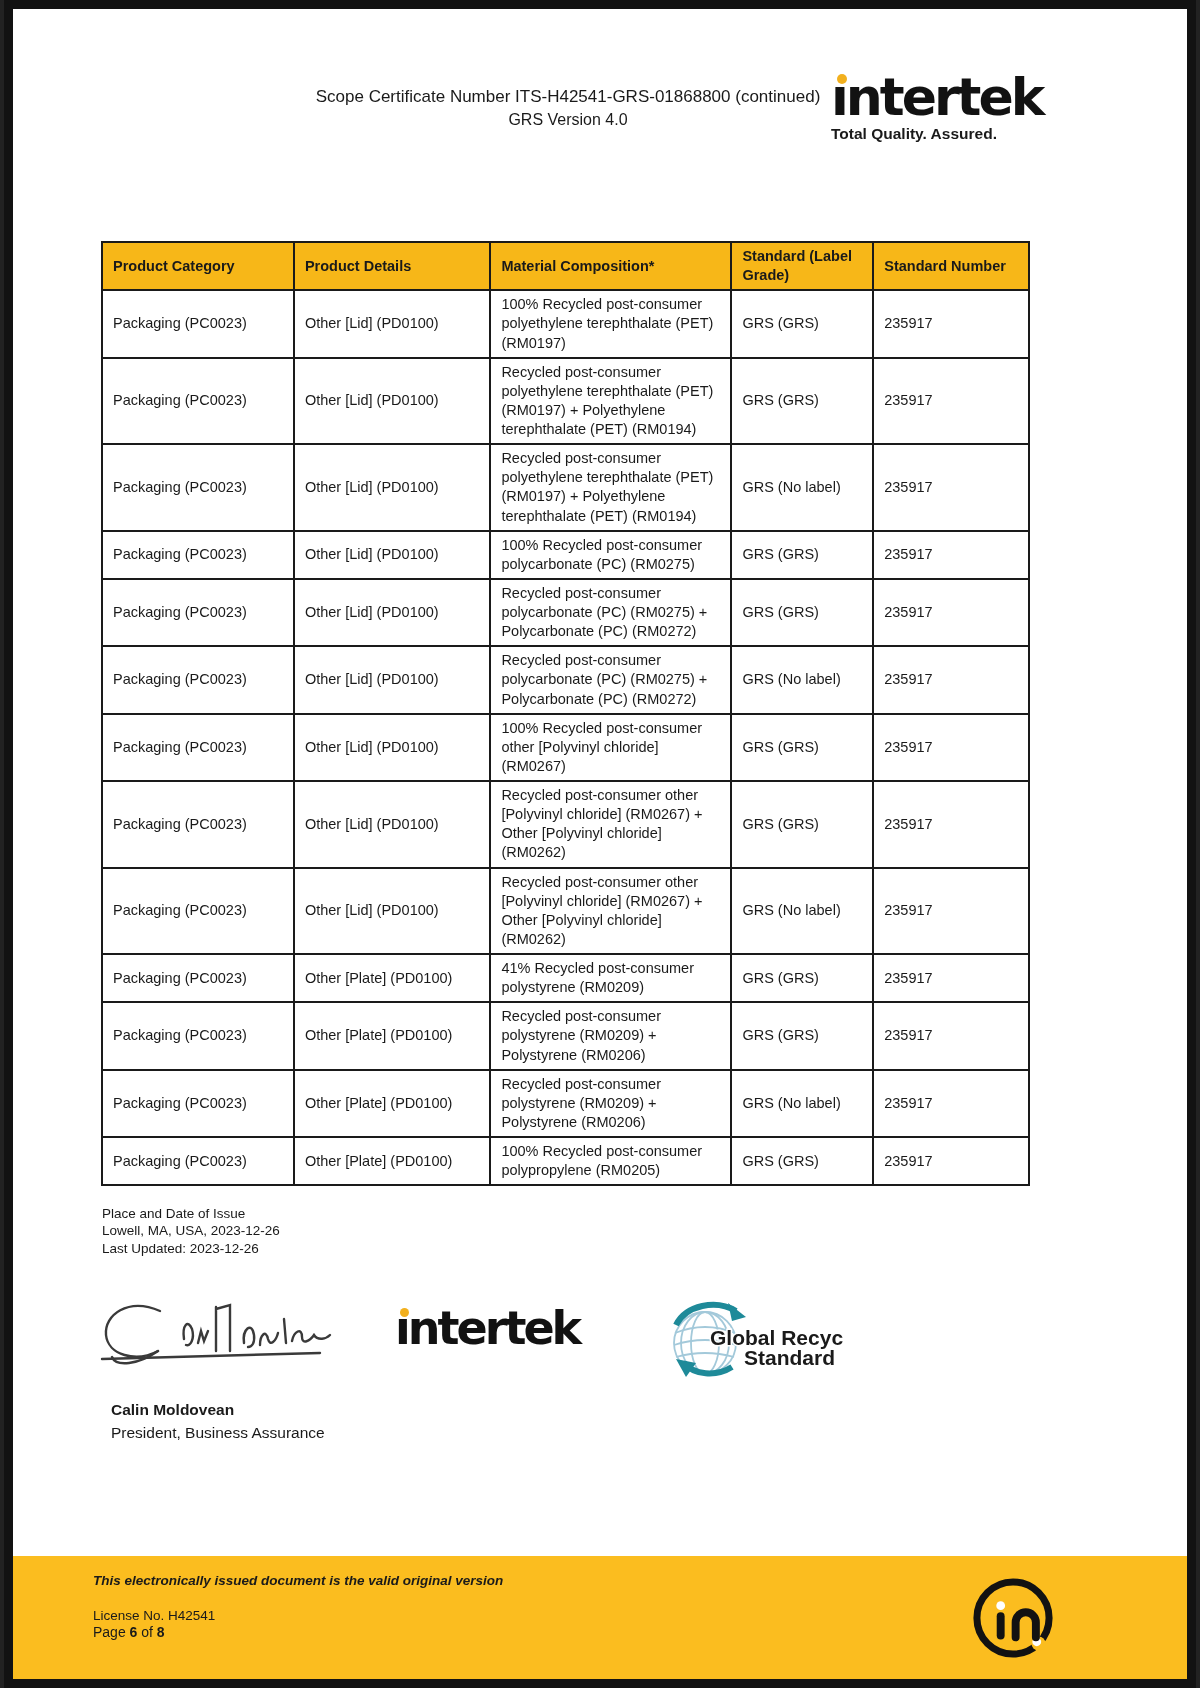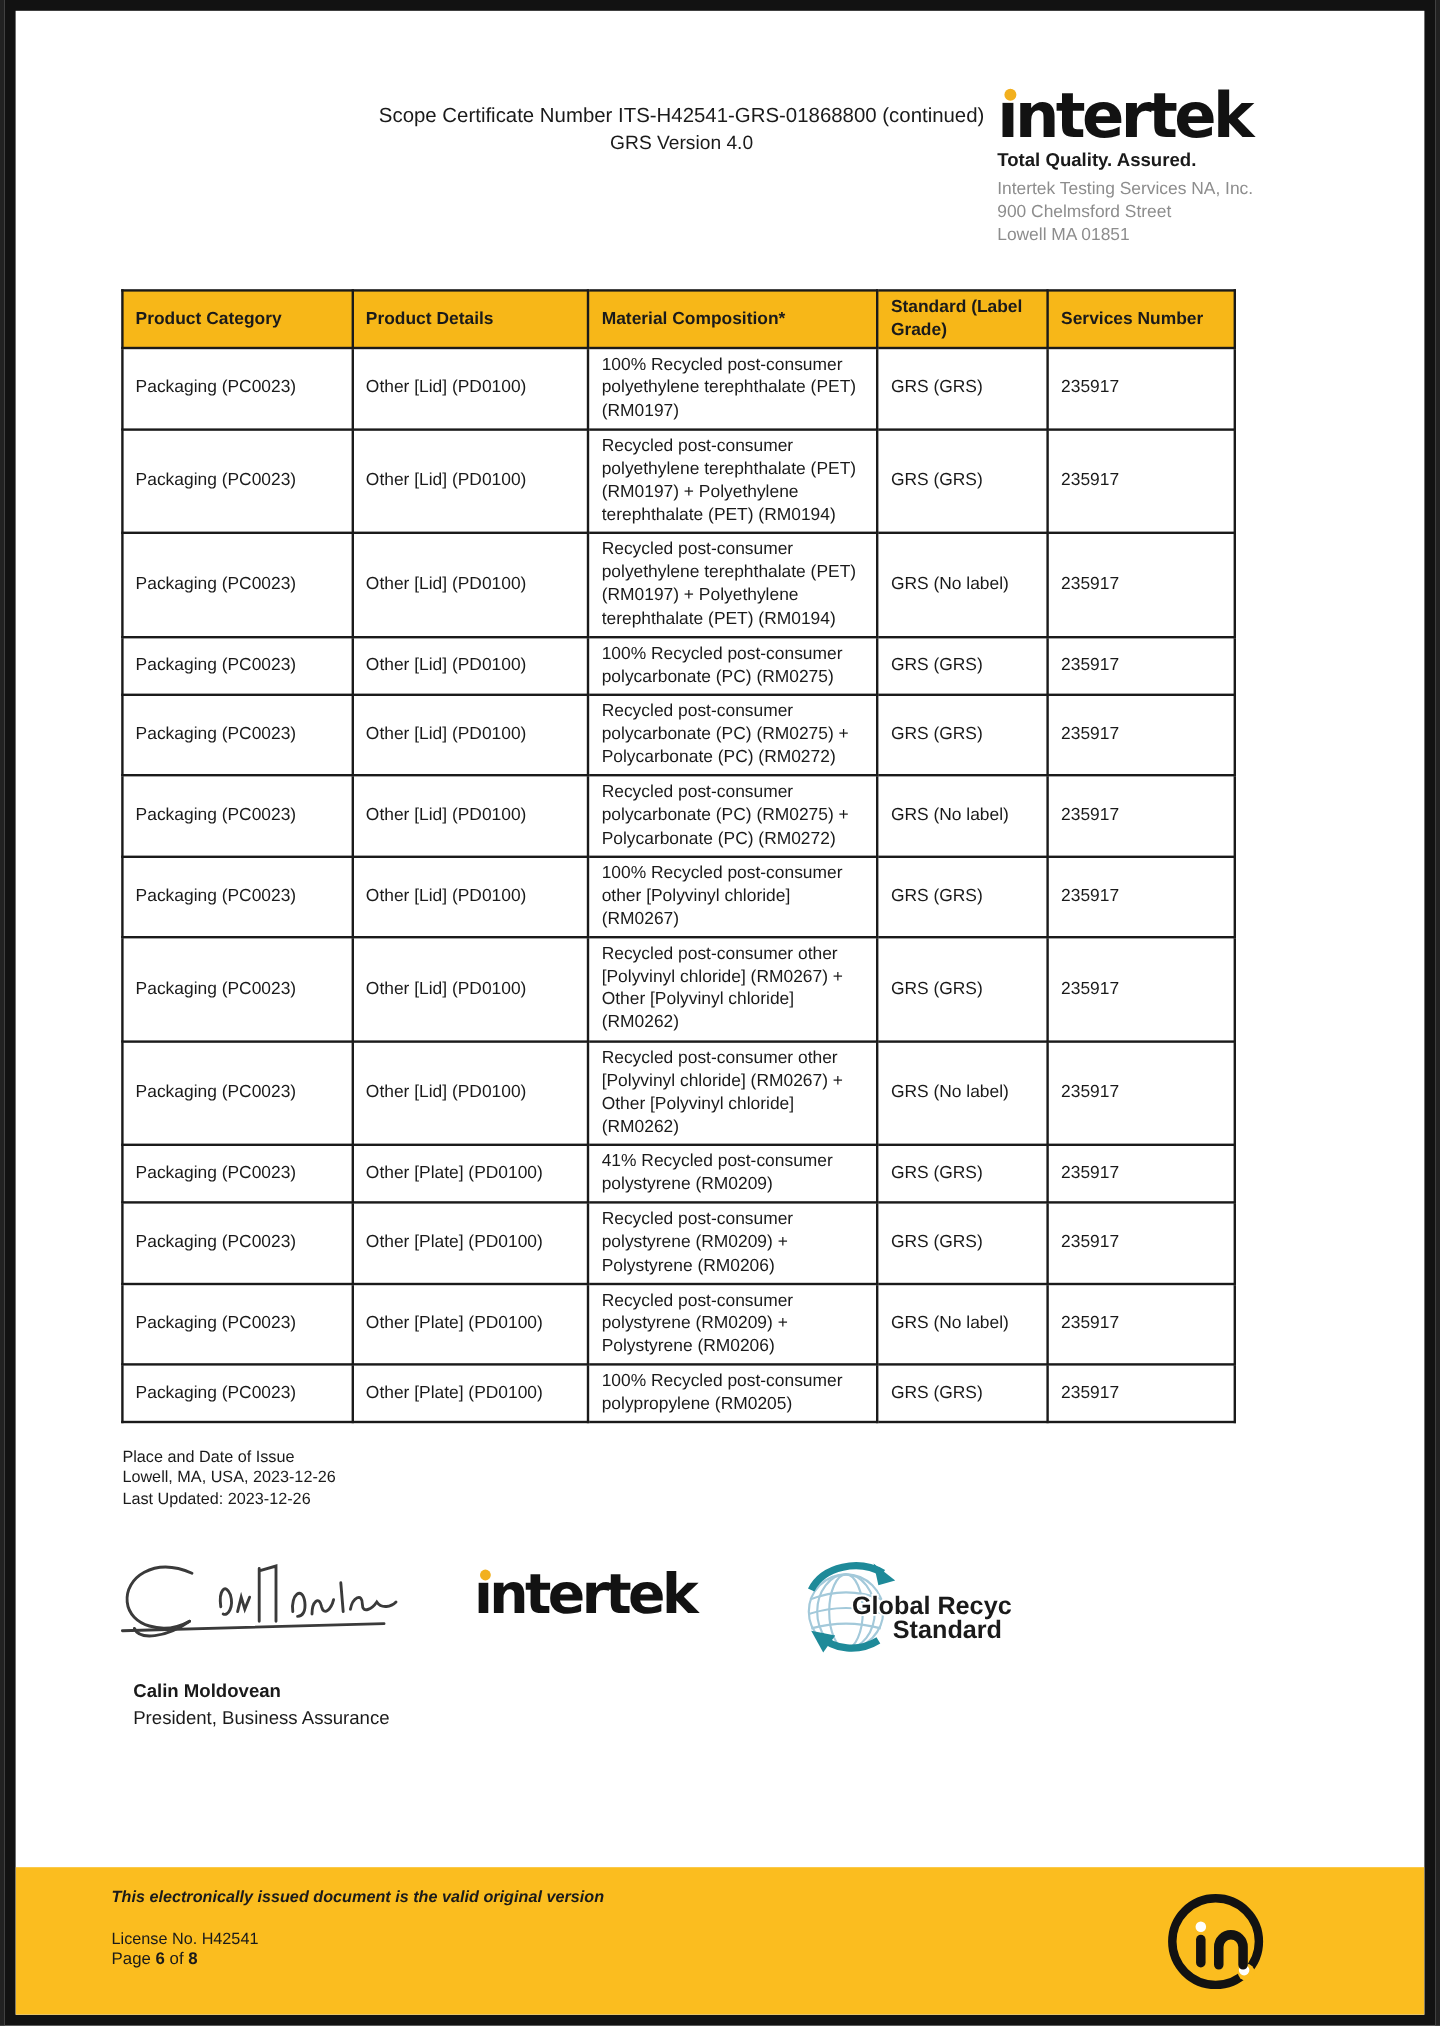--- a/index.html
+++ b/index.html
@@ -95,42 +95,37 @@
     <div class="cert-line">Scope Certificate Number ITS-H42541-GRS-01868800 (continued)</div>
     <div class="version">GRS Version 4.0</div>
   </div>
 
   <div class="brand-block">
     <span class="itk-logo">
       <span class="idot"></span>
       <span class="word">ıntertek</span>
     </span>
     <div class="tagline">Total Quality. Assured.</div>
-    <div class="address">
-      <div>Intertek Testing Services NA, Inc.</div>
-      <div>900 Chelmsford Street</div>
-      <div>Lowell MA 01851</div>
-    </div>
   </div>
 
   <table class="products">
     <colgroup>
       <col style="width:20.7%">
         <col style="width:21.2%">
         <col style="width:26.0%">
       <col style="width:15.3%">
         <col style="width:16.8%">
     </colgroup>
     <thead>
       <tr>
           <th>Product Category</th>
           <th>Product Details</th>
           <th>Material Composition*</th>
           <th>Standard (Label Grade)</th>
-          <th>Services Number</th>
+          <th>Standard Number</th>
         </tr>
     </thead>
     <tbody>
         <tr>
           <td>Packaging (PC0023)</td>
           <td>Other [Lid] (PD0100)</td>
           <td>100% Recycled post-consumer polyethylene terephthalate (PET) (RM0197)</td>
           <td>GRS (GRS)</td>
           <td>235917</td>
         </tr>

